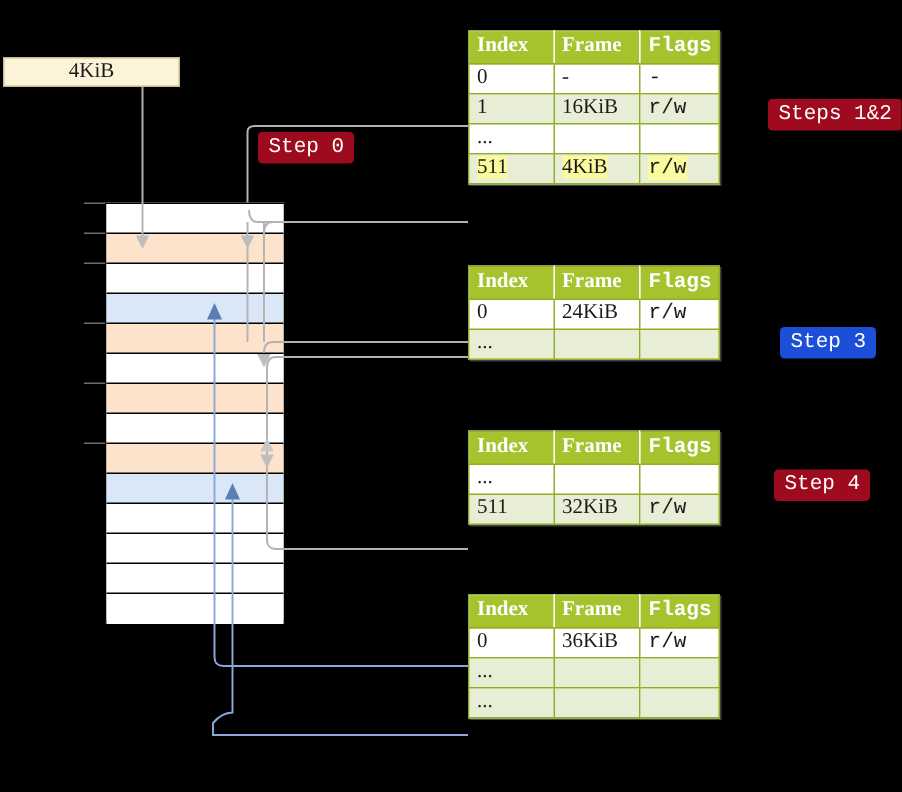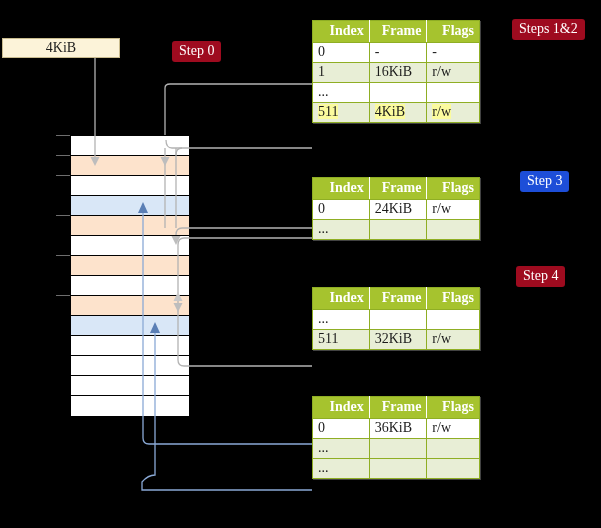--- a/index.html
+++ b/index.html
@@ -21,27 +21,28 @@
     width: 601px;
     height: 528px;
     background: #000000;
   }
 
   
   .step-badge {
     position: absolute;
     background: #9e0b1f;
     color: #ffffff;
-    font-family: Liberation Serif, serif;
+    font-family: Liberation Mono, monospace;
     font-size: 14px;
     line-height: 14px;
     padding: 3px 7px 4px 7px;
     border-radius: 3px;
     white-space: nowrap;
     box-shadow: 0 1px 0 rgba(0,0,0,0.4);
+    margin-top: 47px;
   }
 
   
   .src-box {
     position: absolute;
     background: #fcf3d9;
     border: 1px solid #c9bb8e;
     color: #1a1a1a;
     font-size: 14px;
     line-height: 18px;
@@ -55,21 +56,21 @@
     border-collapse: collapse;
     background: #ffffff;
     table-layout: fixed;
     box-shadow: 1px 1px 0 rgba(120,120,120,0.55);
   }
   .ptable th {
     background: #a6c32e;
     color: #ffffff;
     font-weight: bold;
     font-size: 14px;
-    text-align: right;
+    text-align: left;
     padding: 2px 5px 3px 5px;
     border: 1px solid #8fae24;
     border-right-color: #ffffff;
     height: 18px;
     box-sizing: border-box;
   }
   .ptable th:last-child { border-right-color: #8fae24; }
   .ptable td {
     font-size: 14px;
     color: #1a1a1a;
@@ -78,21 +79,21 @@
     height: 20px;
     box-sizing: border-box;
     white-space: nowrap;
     overflow: hidden;
   }
   .ptable tr.odd td { background: #ffffff; }
   .ptable tr.even td { background: #e8eed6; }
   .ptable td.hl span { background: #fbfb9e; }
   .col-index { width: 56px; }
   .col-frame { width: 57px; }
-  .col-flags { width: 52px; }
+  .col-flags { width: 52px; font-family: Liberation Mono, monospace; }
 
   
   #memcol {
     position: absolute;
     border: 1px solid #000000;
     box-sizing: border-box;
     background: #ffffff;
   }
   .memrow {
     box-sizing: border-box;

